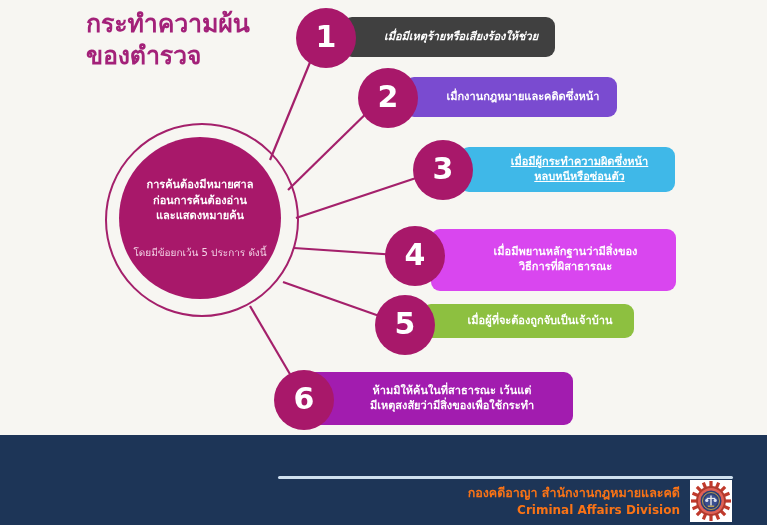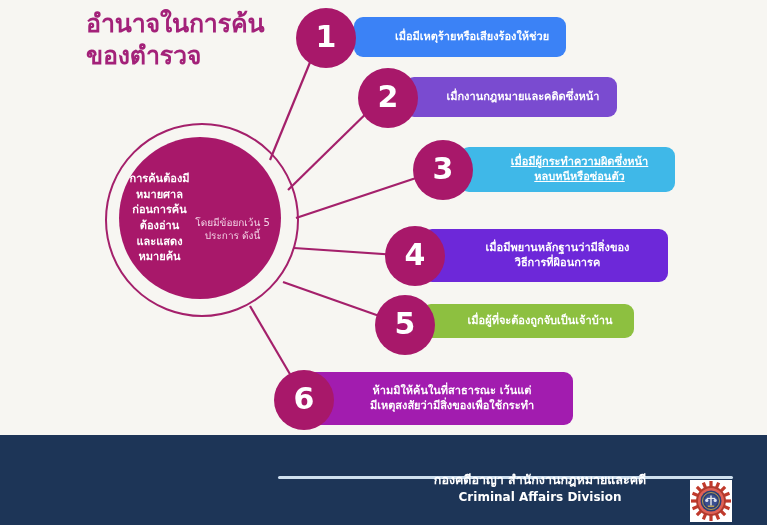--- a/index.html
+++ b/index.html
@@ -59,21 +59,21 @@
   }
   #hub {
     position: absolute;
     left: 119px;
     top: 137px;
     width: 162px;
     height: 162px;
     border-radius: 50%;
     background: #a8186a;
     display: flex;
-    flex-direction: row;
+    flex-direction: column;
     align-items: center;
     justify-content: center;
     text-align: center;
     color: #ffffff;
     box-sizing: border-box;
     padding: 0 8px;
   }
   #hub .hub-main {
     font-weight: bold;
     font-size: 11px;
@@ -133,24 +133,24 @@
     left: 278px;
     top: 41px;
     width: 455px;
     height: 3px;
     background: #cfe0ef;
     border-radius: 2px;
   }
   #footer-text {
     position: absolute;
     left: 400px;
-    top: 36px;
+    top: 49px;
     width: 280px;
-    text-align: center;
-    color: #ffffff;
+    text-align: right;
+    color: #f97316;
   }
   #footer-text .f-th {
     display: block;
     font-size: 12.5px;
     font-weight: bold;
     line-height: 1.45;
   }
   #footer-text .f-en {
     display: block;
     font-size: 12px;
@@ -176,36 +176,36 @@
     <svg id="connectors" viewBox="0 0 767 435">
       <line x1="270" y1="160" x2="320" y2="38" stroke="#a4206b" stroke-width="2.2"></line>
       <line x1="288" y1="190" x2="382" y2="98" stroke="#a4206b" stroke-width="2.2"></line>
       <line x1="296" y1="218" x2="440" y2="170" stroke="#a4206b" stroke-width="2.2"></line>
       <line x1="294" y1="248" x2="413" y2="256" stroke="#a4206b" stroke-width="2.2"></line>
       <line x1="283" y1="282" x2="402" y2="324" stroke="#a4206b" stroke-width="2.2"></line>
       <line x1="250" y1="306" x2="304" y2="398" stroke="#a4206b" stroke-width="2.2"></line>
     </svg>
 
     <div id="title">
-      <span class="tline">อำนาจในการค้น</span>
+      <span class="tline">กระทำความผ้น</span>
       <span class="tline">ของตำรวจ</span>
     </div>
 
     <div id="hub-ring"></div>
     <div id="hub">
       <div class="hub-main">
         <span>การค้นต้องมีหมายศาล</span><br>
         <span>ก่อนการค้นต้องอ่าน</span><br>
         <span>และแสดงหมายค้น</span>
       </div>
       <div class="hub-sub">โดยมีข้อยกเว้น 5 ประการ ดังนี้</div>
     </div>
 
     <div class="row" style="left:296px; top:8px;">
-      <div class="bar" style="left: 58px; top: 9px; width: 212px; height: 40px; background: #3b82f6;">
+      <div class="bar" style="left: 47px; top: 9px; width: 212px; height: 40px; background: #404040; font-style: italic;">
         <div>
           <span class="bline">เมื่อมีเหตุร้ายหรือเสียงร้องให้ช่วย</span>
         </div>
       </div>
       <div class="badge" style="left:0px; top:0px; width:60px; height:60px;">
         <span>1</span>
       </div>
     </div>
 
     <div class="row" style="left:358px; top:68px;">
@@ -225,24 +225,24 @@
           <span class="bline">เมื่อมีผู้กระทำความผิดซึ่งหน้า</span>
           <span class="bline">หลบหนีหรือซ่อนตัว</span>
         </div>
       </div>
       <div class="badge" style="left:0px; top:0px; width:60px; height:60px;">
         <span>3</span>
       </div>
     </div>
 
     <div class="row" style="left:385px; top:226px;">
-      <div class="bar" style="left: 38px; top: 3px; width: 245px; height: 53px; background: #6d28d9;">
+      <div class="bar" style="left: 46px; top: 3px; width: 245px; height: 62px; background: #d946ef;">
         <div>
           <span class="bline">เมื่อมีพยานหลักฐานว่ามีสิ่งของ</span>
-          <span class="bline">วิธีการที่ผิอนการค</span>
+          <span class="bline">วิธีการที่ผิสาธารณะ</span>
         </div>
       </div>
       <div class="badge" style="left:0px; top:0px; width:60px; height:60px;">
         <span>4</span>
       </div>
     </div>
 
     <div class="row" style="left:375px; top:295px;">
       <div class="bar" style="left: 47px; top: 9px; width: 212px; height: 34px; background: rgb(141, 192, 64);">
         <div>

